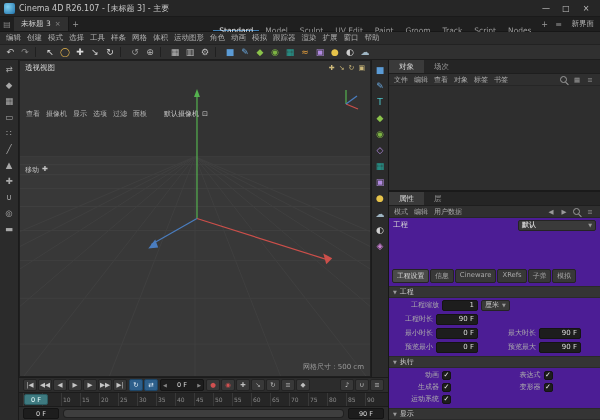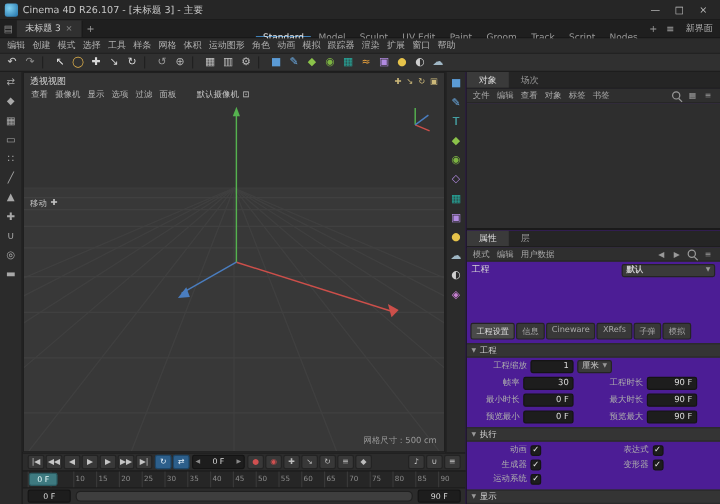--- a/index.html
+++ b/index.html
@@ -43,21 +43,21 @@
   .center { flex:1; display:flex; flex-direction:column; min-width:0; }
   .center-top { flex:1; display:flex; min-height:0; }
 
   
   .viewport { flex:1; position:relative; background:#383838; border:1px solid #1f1f1f; overflow:hidden; }
   .grid { position:absolute; inset:0; width:100%; height:100%; }
   .vp-row1 { position:relative; z-index:2; display:flex; align-items:center; padding:2px 5px 0 5px; }
   .vp-title { font-size:7.5px; color:#d2d2d2; }
   .vp-nav { margin-left:auto; display:flex; gap:4px; }
   .vn { font-size:7px; color:#cdb97a; }
-  .vp-row2 { position:relative; z-index:2; display:flex; align-items:center; padding:1px 3px; }
+  .vp-row2 { position:relative; z-index:2; display:flex; align-items:center; padding:1px 3px;margin-top:35px; }
   .vm { font-size:7px; color:#b5b5b5; padding:0 3px; }
   .vp-cam { margin-left:14px; display:flex; align-items:center; gap:3px; font-size:7px; color:#c8c8c8; }
   .vp-hint { position:absolute; left:5px; top:104px; z-index:2; display:flex; gap:3px; font-size:7px; color:#c4c4c4; }
   .vp-gridsize { position:absolute; right:6px; bottom:4px; z-index:2; font-size:7px; color:#9a9a9a; }
   .axis-gizmo { position:absolute; top:24px; right:6px; z-index:2; }
 
   .side-strip { width:17px; background:#2b2b2b; border-left:1px solid #1b1b1b; display:flex; flex-direction:column; align-items:center; gap:4px; padding-top:4px; }
   .ss { width:14px; height:12px; display:flex; align-items:center; justify-content:center; font-size:9px; }
 
   
@@ -450,24 +450,20 @@
           <span class="afield">1</span>
           <span class="dd">
             <span>厘米</span>
             <span class="dd-arrow">▼</span>
           </span>
         </div>
 
 
         <div class="arow">
           <span class="acell">
-            <span class="alabel2">帧率</span>
-            <span class="afield2">30</span>
-          </span>
-          <span class="acell">
             <span class="alabel2">工程时长</span>
             <span class="afield2">90 F</span>
           </span>
         </div>
 
         <div class="arow">
           <span class="acell">
             <span class="alabel2">最小时长</span>
             <span class="afield2">0 F</span>
           </span>

